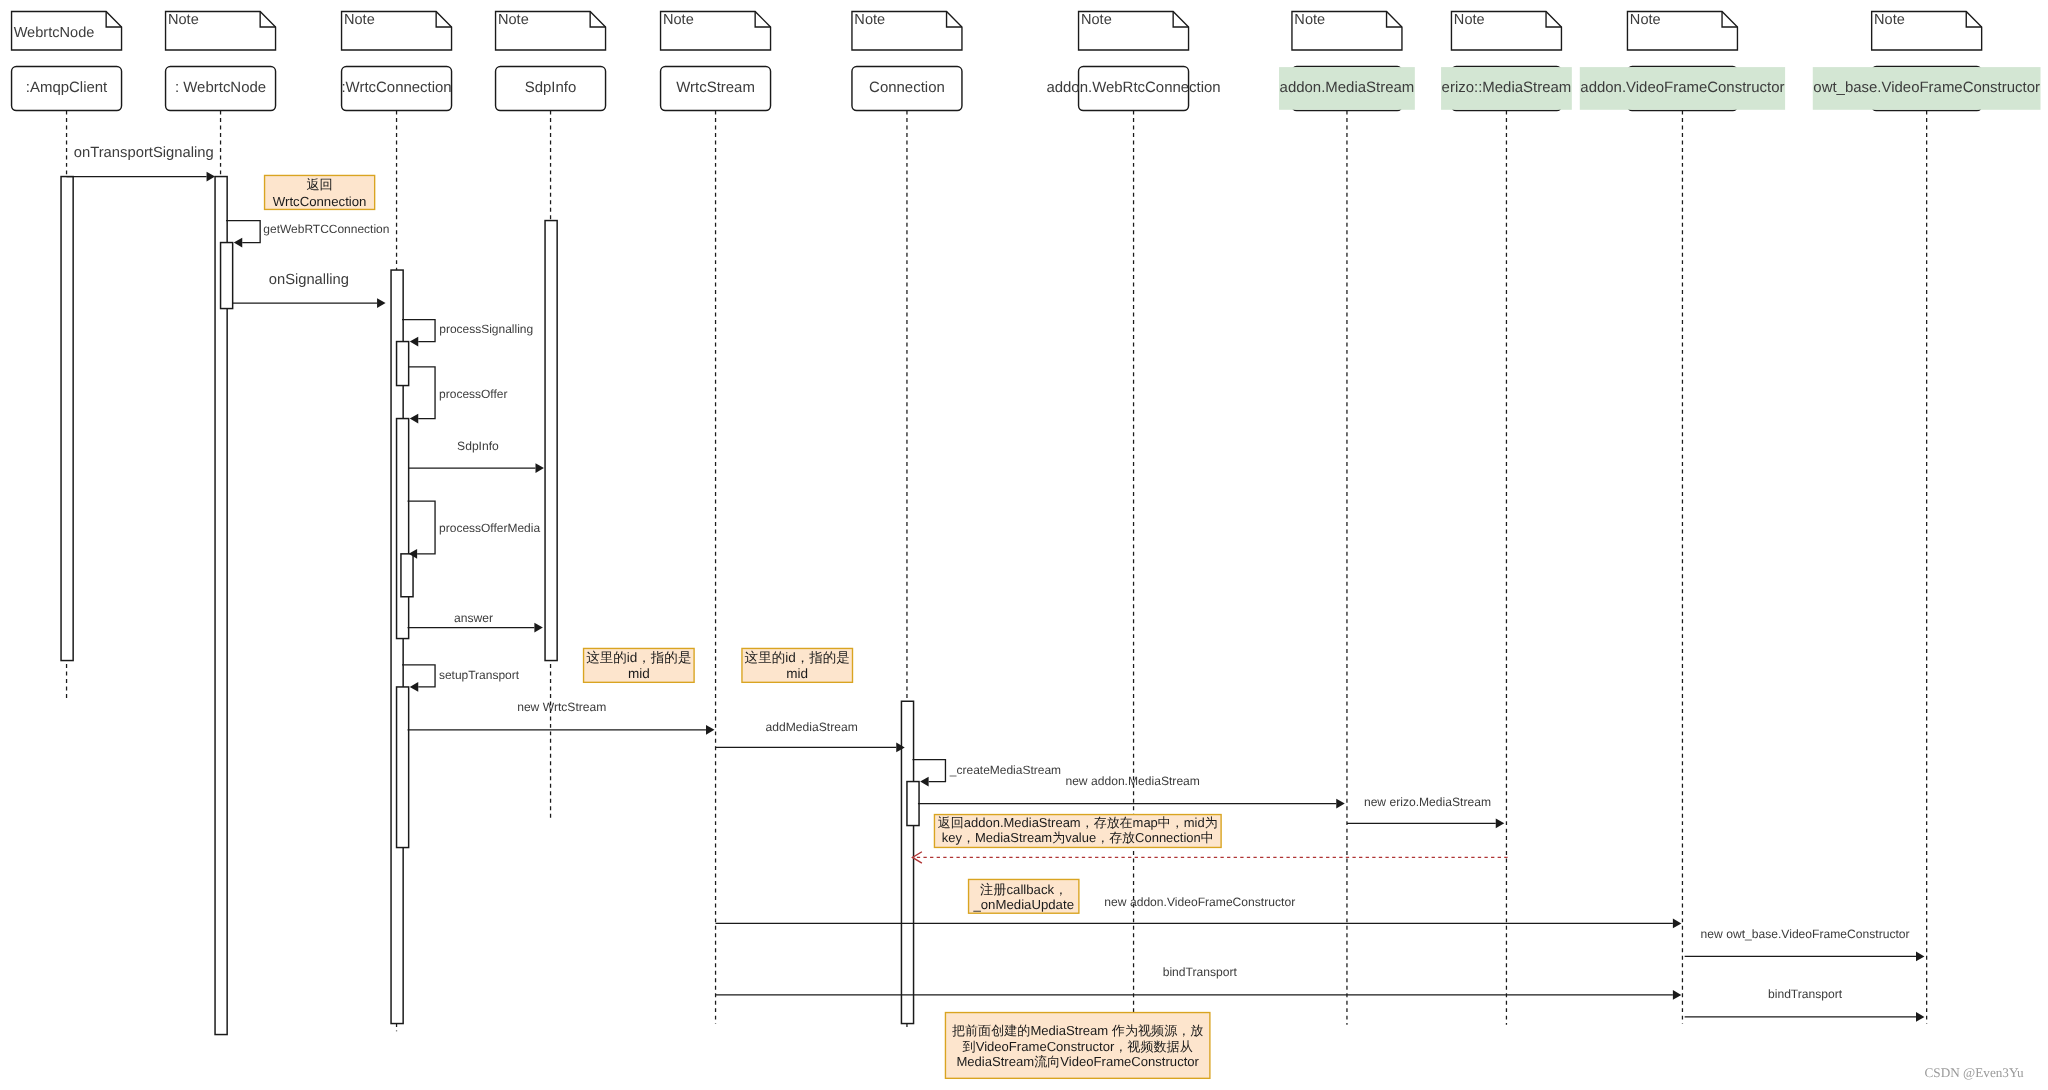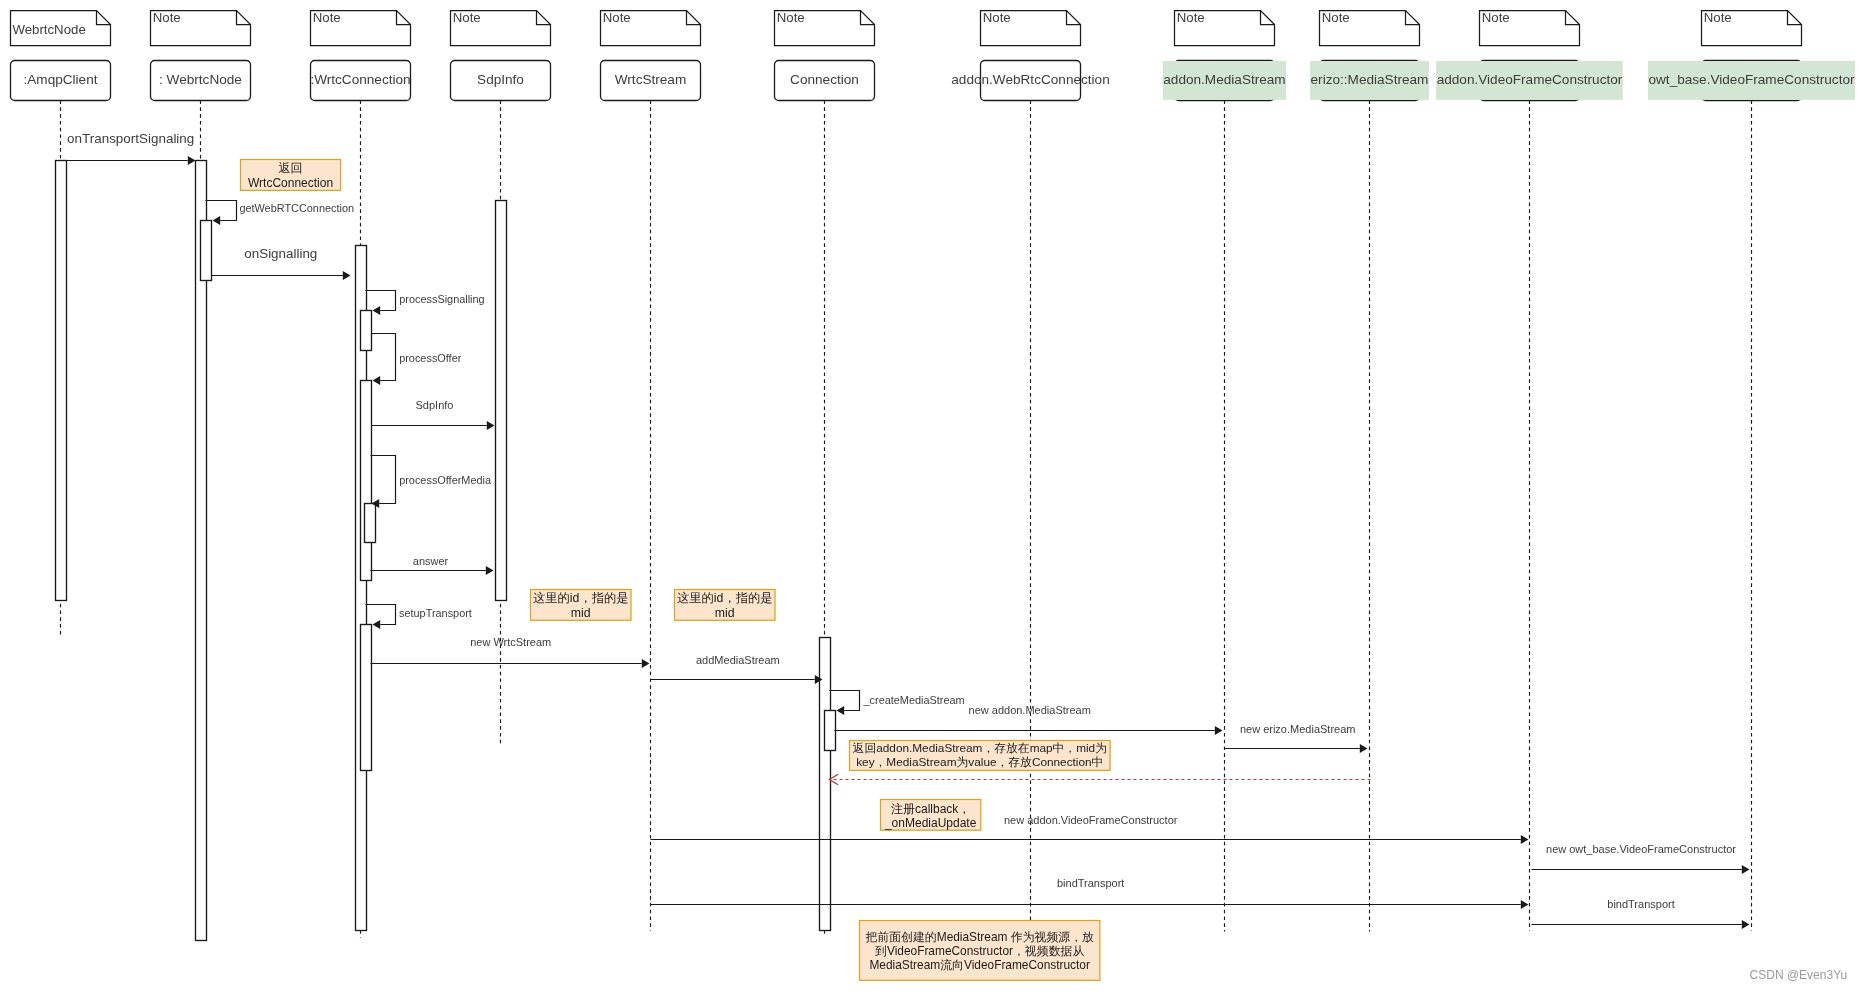--- a/index.html
+++ b/index.html
@@ -23,21 +23,21 @@
   .retline  { stroke: #b03535; stroke-width: 1.15; fill: none; stroke-dasharray: 3 3; }
   .retarrow { stroke: #b03535; stroke-width: 1.25; fill: none; }
   .arrowhead{ fill: #1a1a1a; stroke: none; }
   .hlrect   { fill: #d3e6d3; }
   .notefill { fill: #fde5cd; stroke: #d9a421; stroke-width: 1.25; }
   text { fill: #3c3c3c; font-family: "Liberation Sans", sans-serif; white-space: pre; }
   .t-actor { font-size: 13.6px; }
   .t-notelbl { font-size: 13.25px; }
   .t-notetxt { fill: #1a1a1a; }
   .watermark { position: absolute; left: 1749.6px; top: 967.6px;
-               font-family: Liberation Sans, sans-serif; font-size: 12px; line-height: 14px;
+               font-family: Liberation Serif, serif; font-size: 12px; line-height: 14px;
                color: #9a9a9a; white-space: pre; }
 </style>
 </head>
 <body>
 
 <div id="stage">
   <svg class="layer" id="diagram" viewBox="0 0 1862 991" xmlns="http://www.w3.org/2000/svg">
     <g id="g-lifelines">
         <line class="lifeline" x1="60.5" y1="100.5" x2="60.5" y2="637.5"></line>
         <line class="lifeline" x1="200.5" y1="100.5" x2="200.5" y2="940.5"></line>

